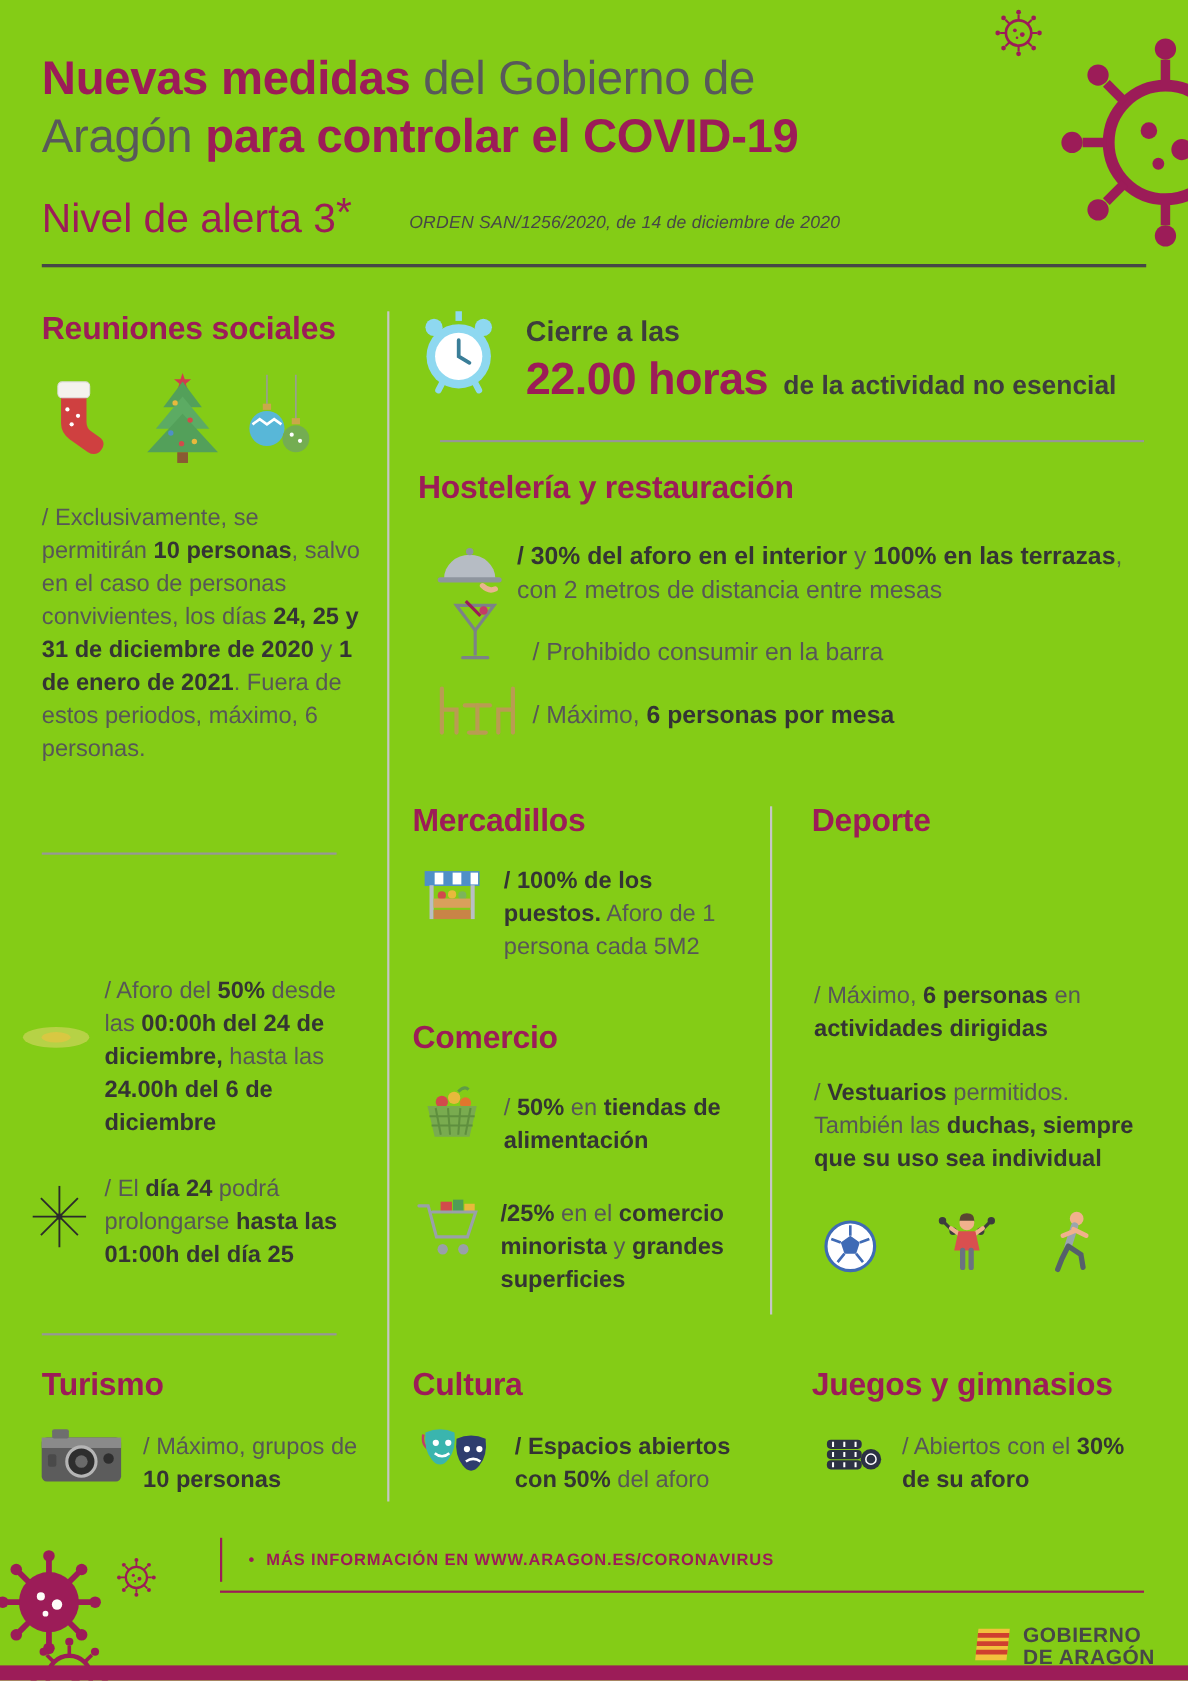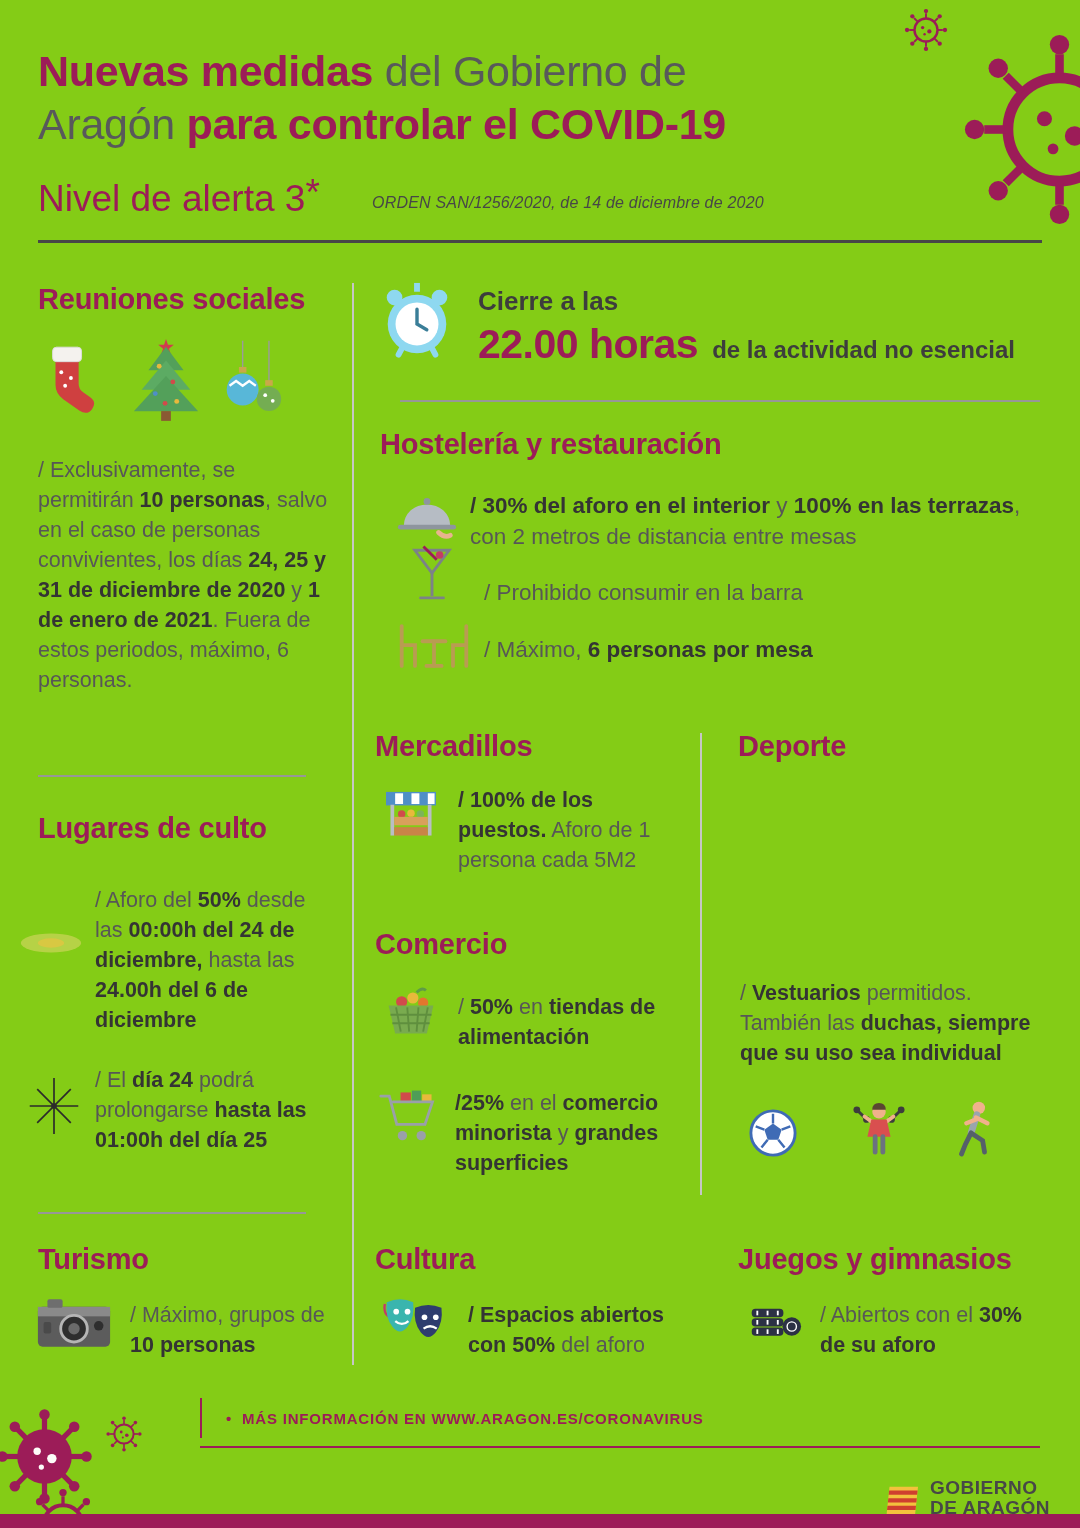--- a/index.html
+++ b/index.html
@@ -153,21 +153,20 @@
     <rect x="46" y="42" width="8" height="6" fill="#c9a84a"></rect>
     <circle cx="50" cy="62" r="13" fill="#74ad52"></circle>
     <circle cx="46" cy="58" r="2" fill="#fff"></circle>
       <circle cx="54" cy="64" r="2" fill="#fff"></circle>
   </svg>
 
   <p class="abs bt" style="left:38px;top:455px;width:292px"><span>/ Exclusivamente, se permitirán </span><b>10 personas</b><span>, salvo en el caso de personas convivientes, los días </span><b>24, 25 y 31 de diciembre de 2020</b><span> y </span><b>1 de enero de 2021</b><span>. Fuera de estos periodos, máximo, 6 personas.</span></p>
 
   <div class="abs hr" style="left:38px;top:775px;width:268px"></div>
 
-  <h2 class="abs sec-title" style="left:38px;top:812px">Lugares de culto</h2>
 
   <svg class="abs" style="left:18px;top:928px" width="66" height="30" viewBox="0 0 70 30">
     <ellipse cx="35" cy="15" rx="32" ry="10" fill="#f4d980" opacity="0.45"></ellipse>
     <ellipse cx="35" cy="15" rx="14" ry="5" fill="#eec23f" opacity="0.6"></ellipse>
   </svg>
   <p class="abs bt" style="left:95px;top:885px;width:238px"><span>/ Aforo del </span><b>50%</b><span> desde las </span><b>00:00h del 24 de diciembre,</b><span> hasta las </span><b>24.00h del 6 de diciembre</b></p>
 
   <svg class="abs" style="left:26px;top:1078px" width="56" height="56" viewBox="0 0 60 60">
     <g stroke="#2b2b2b" stroke-width="1.8">
       <line x1="30" y1="0" x2="30" y2="60"></line>
@@ -281,20 +280,21 @@
     <rect x="47" y="8" width="10" height="9" fill="#e8b93c"></rect>
     <g fill="none" stroke="#9aa0a8" stroke-width="3" stroke-linecap="round">
       <path d="M3 10 h9 l8 30 h30 l8 -24 h-42"></path>
     </g>
     <circle cx="26" cy="52" r="5" fill="#9aa0a8"></circle>
       <circle cx="46" cy="52" r="5" fill="#9aa0a8"></circle>
   </svg>
   <p class="abs bt" style="left:455px;top:1088px;width:240px"><b>/25%</b><span> en el </span><b>comercio minorista</b><span> y </span><b>grandes superficies</b></p>
 
   <h2 class="abs sec-title" style="left:738px;top:730px">Deporte</h2>
+  <p class="abs bt" style="left:740px;top:890px;width:300px"><span>/ Máximo, </span><b>6 personas</b><span> en </span><b>actividades dirigidas</b></p>
   <p class="abs bt" style="left:740px;top:978px;width:308px"><span>/ </span><b>Vestuarios</b><span> permitidos. También las </span><b>duchas, siempre que su uso sea individual</b></p>
 
   <svg class="abs" style="left:748px;top:1108px" width="50" height="50" viewBox="0 0 52 52">
     <circle cx="26" cy="26" r="23" fill="#fff" stroke="#3f6bb5" stroke-width="3"></circle>
     <polygon points="26,16 35,22.5 31.5,33 20.5,33 17,22.5" fill="#3f6bb5"></polygon>
     <path d="M26 16 V6 M35 22.5 L44 19 M31.5 33 L38 41 M20.5 33 L14 41 M17 22.5 L8 19" stroke="#3f6bb5" stroke-width="2.5" fill="none"></path>
   </svg>
   <svg class="abs" style="left:852px;top:1100px" width="54" height="60" viewBox="0 0 56 62">
     <g stroke="#3d3d3d" stroke-width="3">
         <line x1="5" y1="10" x2="15" y2="20"></line>
@@ -365,21 +365,21 @@
   <svg class="abs" style="left:-8px;top:1404px" width="105" height="105" viewBox="0 0 100 100">
       <use href="#virus-solid"></use>
     </svg>
   <svg class="abs" style="left:104px;top:1414px" width="40" height="40" viewBox="0 0 100 100">
       <use href="#virus-outline"></use>
     </svg>
   <svg class="abs" style="left:22px;top:1484px" width="82" height="82" viewBox="0 0 100 100">
       <use href="#virus-outline"></use>
     </svg>
 
-  <div class="abs" style="left:884px;top:1478px;display:flex;align-items:flex-end;gap:8px">
+  <div class="abs" style="left:884px;top:1478px;display:flex;align-items:flex-start;gap:8px">
     <svg width="38" height="34" viewBox="0 0 40 34">
       <g transform="skewX(-6)">
         <rect x="6" y="2" width="30" height="30" fill="#f3c13d"></rect>
         <rect x="6" y="6" width="30" height="4.5" fill="#cf3f2f"></rect>
         <rect x="6" y="14" width="30" height="4.5" fill="#cf3f2f"></rect>
         <rect x="6" y="22" width="30" height="4.5" fill="#cf3f2f"></rect>
       </g>
     </svg>
     <div class="logo-text">
       <div>GOBIERNO</div>

